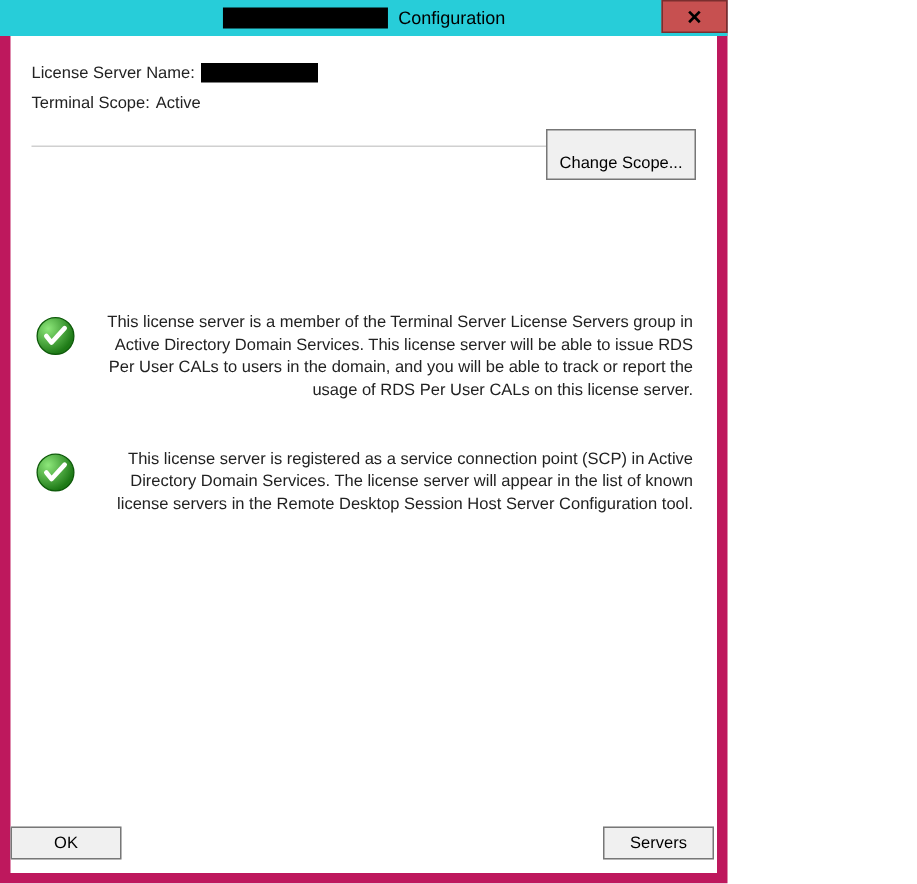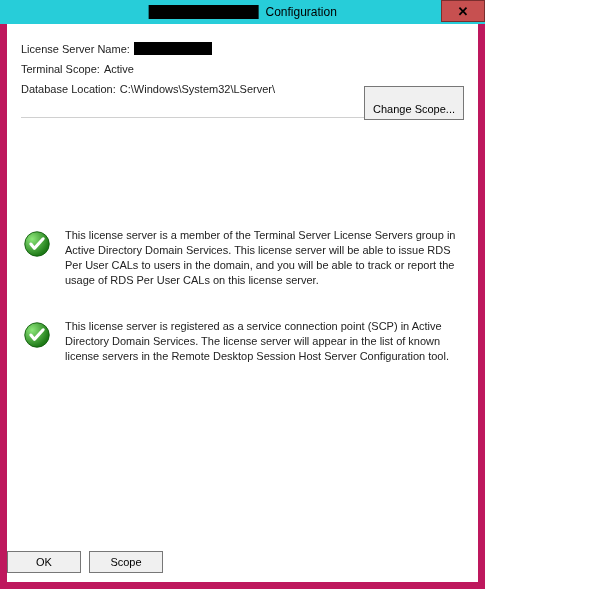--- a/index.html
+++ b/index.html
@@ -102,20 +102,21 @@
     border-top: 1px solid #d0d0d0;
     margin: 6px 14px 0 14px;
   }
   .status-section {
     padding: 110px 16px 10px 16px;
   }
   .status-item {
     display: flex;
     align-items: flex-start;
     margin-bottom: 22px;
+    text-align: right;
   }
   .status-icon {
     flex: 0 0 auto;
     margin-right: 14px;
     margin-top: 2px;
   }
   .status-text {
     font-size: 11px;
     line-height: 1.35;
     color: #222;
@@ -124,21 +125,21 @@
     margin: 0 0 10px 0;
   }
   .button-bar {
     position: absolute;
     bottom: 0;
     left: 0;
     right: 0;
     height: 40px;
     display: flex;
     align-items: center;
-    justify-content: flex-start;
+    justify-content: space-between;
     padding-right: 2px;
     gap: 8px;
   }
   .dlg-btn {
     min-width: 74px;
     height: 22px;
     font-size: 11px;
     background: #f0f0f0;
     border: 1px solid #777;
     cursor: pointer;
@@ -162,24 +163,20 @@
   <div class="client-area">
 
     <div class="info-section">
       <div class="info-row">
         <span class="info-label">License Server Name:</span>
         <span class="redacted-value"></span>
       </div>
       <div class="info-row">
         <span class="info-label">Terminal Scope:</span>
         <span>Active</span>
-      </div>
-      <div class="info-row">
-        <span class="info-label">Database Location:</span>
-        <span>C:\Windows\System32\LServer\</span>
       </div>
       <button class="change-scope-btn">Change Scope...</button>
     </div>
 
     <hr class="divider">
 
     <div class="status-section">
 
       <div class="status-item">
         <div class="status-icon">
@@ -208,17 +205,17 @@
         </div>
         <div class="status-text">
           <p>This license server is registered as a service connection point (SCP) in Active Directory Domain Services. The license server will appear in the list of known license servers in the Remote Desktop Session Host Server Configuration tool.</p>
         </div>
       </div>
 
     </div>
 
     <div class="button-bar">
       <button class="dlg-btn">OK</button>
-      <button class="dlg-btn">Scope</button>
+      <button class="dlg-btn">Servers</button>
     </div>
 
   </div>
 </div>
 
 </body></html>

